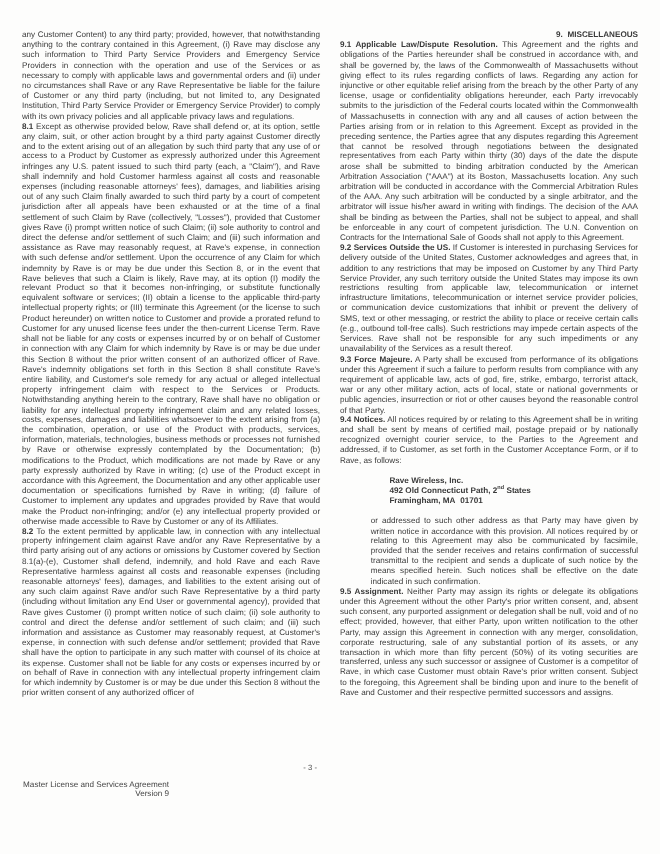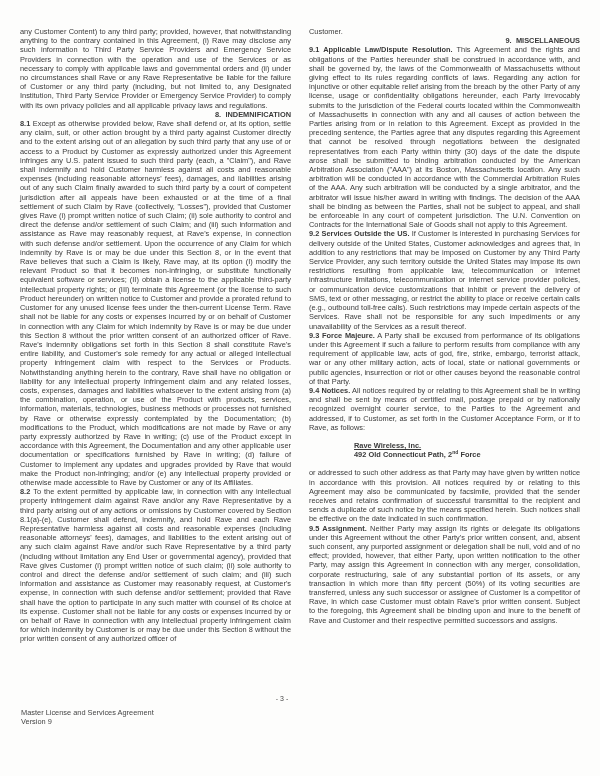--- a/index.html
+++ b/index.html
@@ -31,54 +31,53 @@
   .block { margin: 0; }
   .heading { font-weight: bold; text-align: right; }
   .b { font-weight: bold; }
   .u { }
   sup { font-size: 5px; line-height: 0; vertical-align: super; }
   .address-line {
     font-weight: bold;
     padding-left: 45px;
     text-align: left;
   }
-  .paragraph + .address-line { margin-top: 9px; text-decoration: underline; }
-  .address-line + .paragraph { margin-top: 9px; }
+  .paragraph + .address-line { margin-top: 9px; }
+  .address-line + .paragraph { margin-top: 9px; margin-left: 28px; }
   .footer-pageno {
     position: absolute;
     top: 695px; left: 20px; width: 524px;
     text-align: center;
     font-size: 7px; color: #4a4a4a;
   }
   .footer-id {
     position: absolute;
     top: 708px; left: 21px;
-    font-size: 7.4px; line-height: 9.2px; color: #454545;
+    font-size: 7.4px; line-height: 9.2px; color: #454545; text-align: right;
   }
 </style>
 </head>
 <body>
 
 <div class="page">
   <div class="columns">
     <div class="col" id="left-col">
         <div class="block paragraph"><span>any Customer Content) to any third party; provided, however, that notwithstanding anything to the contrary contained in this Agreement, (i) Rave may disclose any such information to Third Party Service Providers and Emergency Service Providers in connection with the operation and use of the Services or as necessary to comply with applicable laws and governmental orders and (ii) under no circumstances shall Rave or any Rave Representative be liable for the failure of Customer or any third party (including, but not limited to, any Designated Institution, Third Party Service Provider or Emergency Service Provider) to comply with its own privacy policies and all applicable privacy laws and regulations.</span></div>
-        <div class="block heading"><span class="b">8.&nbsp; INDEMNIFICATION</span></div>
         <div class="block paragraph"><span class="b">8.1</span><span> Except as otherwise provided below, Rave shall defend or, at its option, settle any claim, suit, or other action brought by a third party against Customer directly and to the extent arising out of an allegation by such third party that any use of or access to a Product by Customer as expressly authorized under this Agreement infringes any U.S. patent issued to such third party (each, a "</span><span class="u">Claim</span><span>"), and Rave shall indemnify and hold Customer harmless against all costs and reasonable expenses (including reasonable attorneys' fees), damages, and liabilities arising out of any such Claim finally awarded to such third party by a court of competent jurisdiction after all appeals have been exhausted or at the time of a final settlement of such Claim by Rave (collectively, "</span><span class="u">Losses</span><span>"), provided that Customer gives Rave (i) prompt written notice of such Claim; (ii) sole authority to control and direct the defense and/or settlement of such Claim; and (iii) such information and assistance as Rave may reasonably request, at Rave's expense, in connection with such defense and/or settlement.  Upon the occurrence of any Claim for which indemnity by Rave is or may be due under this Section 8, or in the event that Rave believes that such a Claim is likely, Rave may, at its option (I) modify the relevant Product so that it becomes non-infringing, or substitute functionally equivalent software or services; (II) obtain a license to the applicable third-party intellectual property rights; or (III) terminate this Agreement (or the license to such Product hereunder) on written notice to Customer and provide a prorated refund to Customer for any unused license fees under the then-current License Term.  Rave shall not be liable for any costs or expenses incurred by or on behalf of Customer in connection with any Claim for which indemnity by Rave is or may be due under this Section 8 without the prior written consent of an authorized officer of Rave.  Rave's indemnity obligations set forth in this Section 8 shall constitute Rave's entire liability, and Customer's sole remedy for any actual or alleged intellectual property infringement claim with respect to the Services or Products. Notwithstanding anything herein to the contrary, Rave shall have no obligation or liability for any intellectual property infringement claim and any related losses, costs, expenses, damages and liabilities whatsoever to the extent arising from (a) the combination, operation, or use of the Product with products, services, information, materials, technologies, business methods or processes not furnished by Rave or otherwise expressly contemplated by the Documentation; (b) modifications to the Product, which modifications are not made by Rave or any party expressly authorized by Rave in writing; (c) use of the Product except in accordance with this Agreement, the Documentation and any other applicable user documentation or specifications furnished by Rave in writing; (d) failure of Customer to implement any updates and upgrades provided by Rave that would make the Product non-infringing; and/or (e) any intellectual property provided or otherwise made accessible to Rave by Customer or any of its Affiliates.</span></div>
         <div class="block paragraph"><span class="b">8.2</span><span> To the extent permitted by applicable law, in connection with any intellectual property infringement claim against Rave and/or any Rave Representative by a third party arising out of any actions or omissions by Customer covered by Section 8.1(a)-(e), Customer shall defend, indemnify, and hold Rave and each Rave Representative harmless against all costs and reasonable expenses (including reasonable attorneys' fees), damages, and liabilities to the extent arising out of any such claim against Rave and/or such Rave Representative by a third party (including without limitation any End User or governmental agency), provided that Rave gives Customer (i) prompt written notice of such claim; (ii) sole authority to control and direct the defense and/or settlement of such claim; and (iii) such information and assistance as Customer may reasonably request, at Customer's expense, in connection with such defense and/or settlement; provided that Rave shall have the option to participate in any such matter with counsel of its choice at its expense.  Customer shall not be liable for any costs or expenses incurred by or on behalf of Rave in connection with any intellectual property infringement claim for which indemnity by Customer is or may be due under this Section 8 without the prior written consent of any authorized officer of</span></div>
       </div>
     <div class="col" id="right-col">
-        <div class="block paragraph"><span>Customer.</span></div>
         <div class="block heading"><span class="b">9.&nbsp; MISCELLANEOUS</span></div>
         <div class="block paragraph"><span class="b">9.1  Applicable Law/Dispute Resolution.</span><span>  This Agreement and the rights and obligations of the Parties hereunder shall be construed in accordance with, and shall be governed by, the laws of the Commonwealth of Massachusetts without giving effect to its rules regarding conflicts of laws. Regarding any action for injunctive or other equitable relief arising from the breach by the other Party of any license, usage or confidentiality obligations hereunder, each Party irrevocably submits to the jurisdiction of the Federal courts located within the Commonwealth of Massachusetts in connection with any and all causes of action between the Parties arising from or in relation to this Agreement.  Except as provided in the preceding sentence, the Parties agree that any disputes regarding this Agreement that cannot be resolved through negotiations between the designated representatives from each Party within thirty (30) days of the date the dispute arose shall be submitted to binding arbitration conducted by the American Arbitration Association ("</span><span class="u">AAA</span><span>") at its Boston, Massachusetts location.  Any such arbitration will be conducted in accordance with the Commercial Arbitration Rules of the AAA.  Any such arbitration will be conducted by a single arbitrator, and the arbitrator will issue his/her award in writing with findings. The decision of the AAA shall be binding as between the Parties, shall not be subject to appeal, and shall be enforceable in any court of competent jurisdiction.  The U.N. Convention on Contracts for the International Sale of Goods shall not apply to this Agreement.</span></div>
         <div class="block paragraph"><span class="b">9.2  Services Outside the US.</span><span>  If Customer is interested in purchasing Services for delivery outside of the United States, Customer acknowledges and agrees that, in addition to any restrictions that may be imposed on Customer by any Third Party Service Provider, any such territory outside the United States may impose its own restrictions resulting from applicable law, telecommunication or internet infrastructure limitations, telecommunication or internet service provider policies, or communication device customizations that inhibit or prevent the delivery of SMS, text or other messaging, or restrict the ability to place or receive certain calls (e.g., outbound toll-free calls).  Such restrictions may impede certain aspects of the Services.  Rave shall not be responsible for any such impediments or any unavailability of the Services as a result thereof.</span></div>
         <div class="block paragraph"><span class="b">9.3 Force Majeure.</span><span>  A Party shall be excused from performance of its obligations under this Agreement if such a failure to perform results from compliance with any requirement of applicable law, acts of god, fire, strike, embargo, terrorist attack, war or any other military action, acts of local, state or national governments or public agencies, insurrection or riot or other causes beyond the reasonable control of that Party.</span></div>
         <div class="block paragraph"><span class="b">9.4 Notices.</span><span>  All notices required by or relating to this Agreement shall be in writing and shall be sent by means of certified mail, postage prepaid or by nationally recognized overnight courier service, to the Parties to the Agreement and addressed, if to Customer, as set forth in the Customer Acceptance Form, or if to Rave, as follows:</span></div>
         <div class="block address-line"><span class="b">Rave Wireless, Inc.</span></div>
-        <div class="block address-line"><span class="b">492 Old Connecticut Path, 2</span><sup class="b">nd</sup><span class="b"> Force</span></div>
+        <div class="block address-line"><span class="b">492 Old Connecticut Path, 2</span><sup class="b">nd</sup><span class="b"> States</span></div>
+        <div class="block address-line"><span class="b">Framingham, MA&nbsp; 01701</span></div>
         <div class="block paragraph"><span>or addressed to such other address as that Party may have given by written notice in accordance with this provision.  All notices required by or relating to this Agreement may also be communicated by facsimile, provided that the sender receives and retains confirmation of successful transmittal to the recipient and sends a duplicate of such notice by the means specified herein. Such notices shall be effective on the date indicated in such confirmation.</span></div>
         <div class="block paragraph"><span class="b">9.5 Assignment.</span><span>  Neither Party may assign its rights or delegate its obligations under this Agreement without the other Party's prior written consent, and, absent such consent, any purported assignment or delegation shall be null, void and of no effect; provided, however, that either Party, upon written notification to the other Party, may assign this Agreement in connection with any merger, consolidation, corporate restructuring, sale of any substantial portion of its assets, or any transaction in which more than fifty percent (50%) of its voting securities are transferred, unless any such successor or assignee of Customer is a competitor of Rave, in which case Customer must obtain Rave's prior written consent.  Subject to the foregoing, this Agreement shall be binding upon and inure to the benefit of Rave and Customer and their respective permitted successors and assigns.</span></div>
       </div>
   </div>
   <div class="footer-pageno">- 3 -</div>
   <div class="footer-id">
     <div>Master License and Services Agreement</div>
     <div>Version 9</div>
   </div>
 </div>

